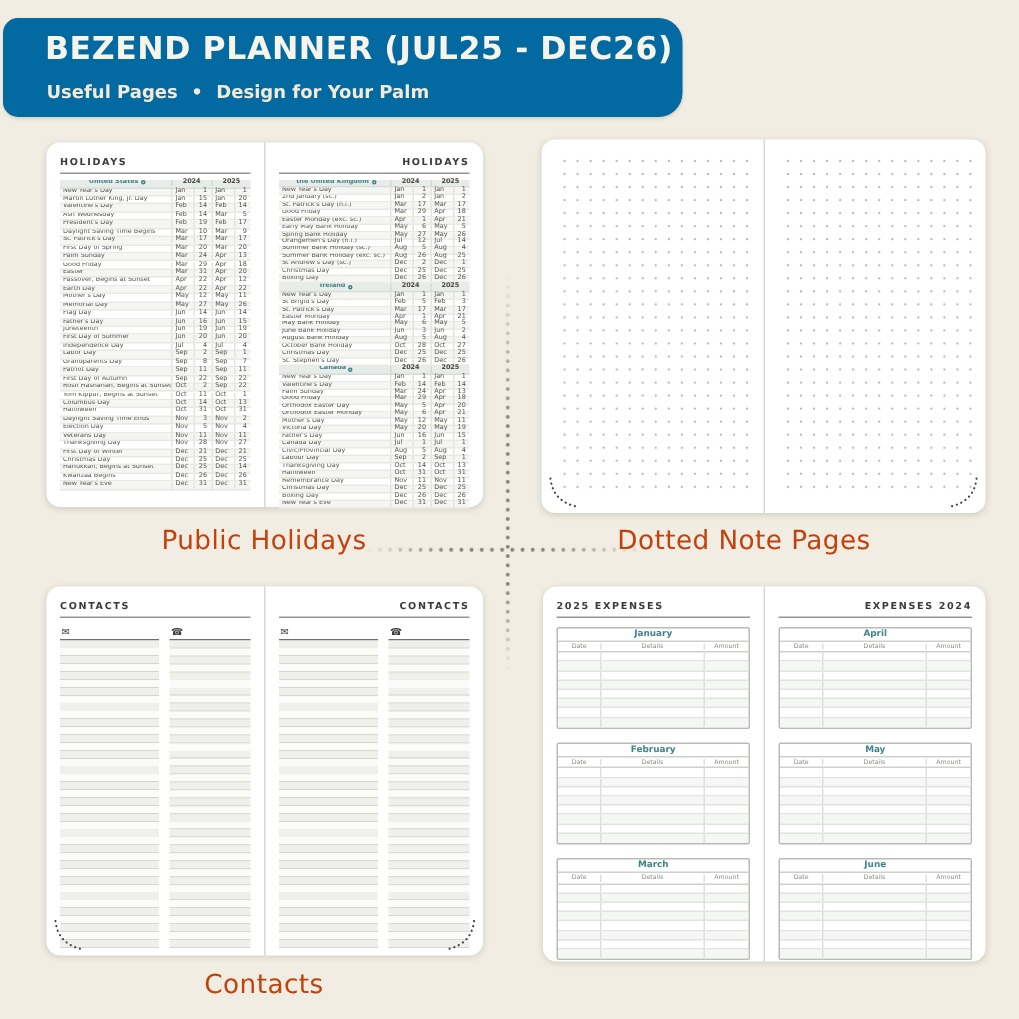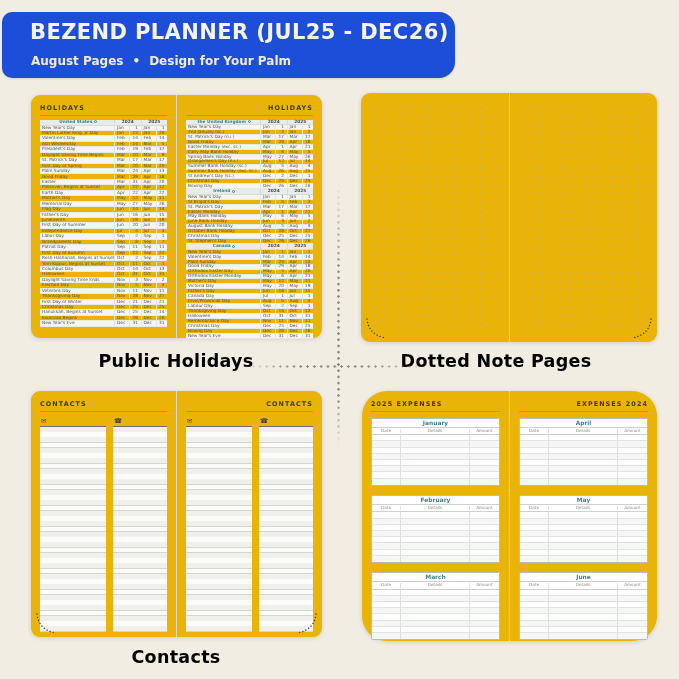--- a/index.html
+++ b/index.html
@@ -1,34 +1,34 @@
 <!DOCTYPE html>
 <html><head>
 <meta charset="utf-8">
 <style>
   *{box-sizing:border-box;margin:0;padding:0;}
   html,body{width:679px;height:679px;overflow:hidden;}
   body{background:#f1ede2;font-family:"DejaVu Sans",sans-serif;}
   .canvas{position:relative;width:679px;height:679px;background:#f1ede2;}
 
   
-  .banner{position:absolute;left:2px;top:12px;width:453px;height:66px;background:#1d4ed8;
+  .banner{position:absolute;left:2px;top:12px;width:453px;height:66px;background:#0369a1;
           border-radius:10px 16px 16px 10px;box-shadow:0 1px 2px rgba(60,60,50,.15);}
   .banner-title{position:absolute;left:28px;top:8px;font-size:21px;font-weight:bold;
                 color:#f7f4e9;letter-spacing:.4px;white-space:nowrap;}
   .banner-sub{position:absolute;left:29px;top:42px;font-size:12px;font-weight:bold;color:#f1ebd8;}
   .banner-sub .b-dot{margin:0 9px;}
 
   
-  .card{position:absolute;background:#eab308;border-radius:9px;
+  .card{position:absolute;background:#ffffff;border-radius:9px;
         box-shadow:0 1px 4px rgba(80,75,60,.20);display:flex;}
   #holidays-card{left:31px;top:95px;width:291px;height:243px;}
   #notes-card{left:361px;top:93px;width:296px;height:249px;}
   #contacts-card{left:31px;top:391px;width:291px;height:246px;}
-  #expenses-card{left:362px;top:391px;width:295px;height:250px;border-radius:25px;}
+  #expenses-card{left:362px;top:391px;width:295px;height:250px;}
   .page{flex:1;padding:9px 9px 0;position:relative;min-width:0;}
   .page.pr{border-left:0.7px solid #d7d7d3;}
   .page-header{font-size:6.4px;font-weight:bold;letter-spacing:1.1px;color:#3b3b3b;white-space:nowrap;}
   .page-header.ra{text-align:right;}
   .rule{border-bottom:0.8px solid #97978f;margin-top:2.5px;}
 
   
   .h-table{margin-top:4px;}
   .hrow{display:flex;align-items:center;height:5.45px;font-size:4.3px;color:#55534e;
         border-bottom:0.5px solid #e9e9e4;line-height:1;}
@@ -69,22 +69,22 @@
             color:#8b8b85;font-size:4.2px;text-align:center;line-height:1;}
   .exp-head .ec0,.exp-head .ec1,.exp-head .ec2{text-align:center;}
   .exp-body .exp-row{display:flex;height:6.2px;border-bottom:0.5px solid #e0e3e0;}
   .exp-body .exp-row:nth-child(even){background:#f5f7f5;}
   .exp-body .exp-row:last-child{border-bottom:none;}
   .ec0{width:23%;border-right:0.5px solid #dde0dd;}
   .ec1{width:54%;border-right:0.5px solid #dde0dd;}
   .ec2{flex:1;}
 
   
-  .caption{position:absolute;font-size:17.5px;color:#000000;text-align:center;
-           letter-spacing:.3px;width:240px;font-weight:bold;}
+  .caption{position:absolute;font-size:17.5px;color:#c2410c;text-align:center;
+           letter-spacing:.3px;width:240px;}
   #cap-holidays{left:56px;top:351px;}
   #cap-notes{left:376px;top:351px;}
   #cap-contacts{left:56px;top:647px;}
   #cap-expenses{left:388px;top:647px;}
 
   
   #cross-v{position:absolute;left:336px;top:182px;width:5px;height:266px;
      background-image:radial-gradient(circle,#8d8779 1.15px,transparent 1.4px);
      background-size:5px 6.2px;background-position:center top;
      -webkit-mask-image:linear-gradient(to bottom,transparent,#000 38%,#000 78%,transparent);
@@ -100,21 +100,21 @@
   .arc.r{right:3px;}
 </style>
 </head>
 <body>
 
 <div class="canvas">
 
   <div class="banner">
     <div class="banner-title">BEZEND PLANNER (JUL25 - DEC26)</div>
     <div class="banner-sub">
-      <span>August Pages</span><span class="b-dot">•</span><span>Design for Your Palm</span>
+      <span>Useful Pages</span><span class="b-dot">•</span><span>Design for Your Palm</span>
     </div>
   </div>
 
   <div class="card" id="holidays-card">
     <div class="page">
       <div class="page-header">HOLIDAYS</div>
       <div class="rule"></div>
       <div class="h-table" id="hol-left-table">
           <div class="hrow sec">
             <div class="c-name">

